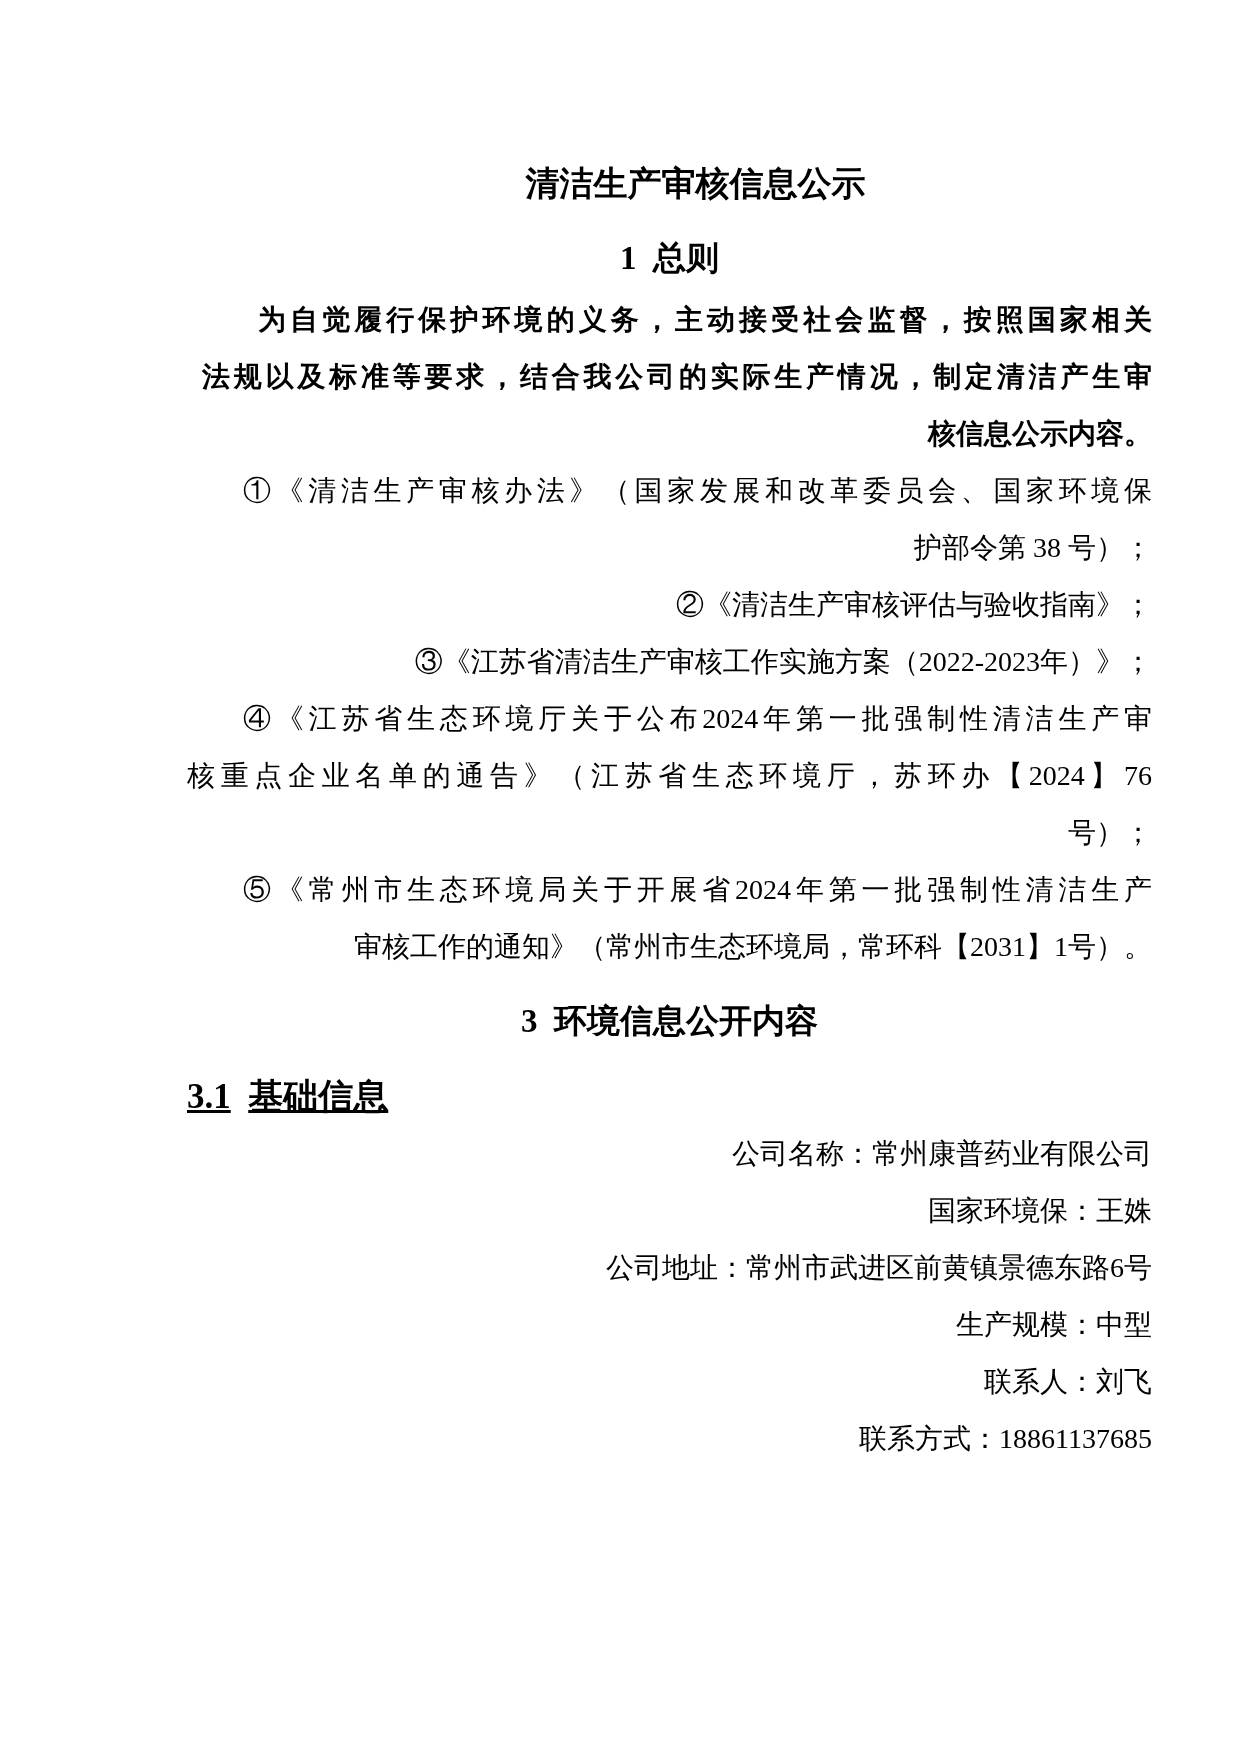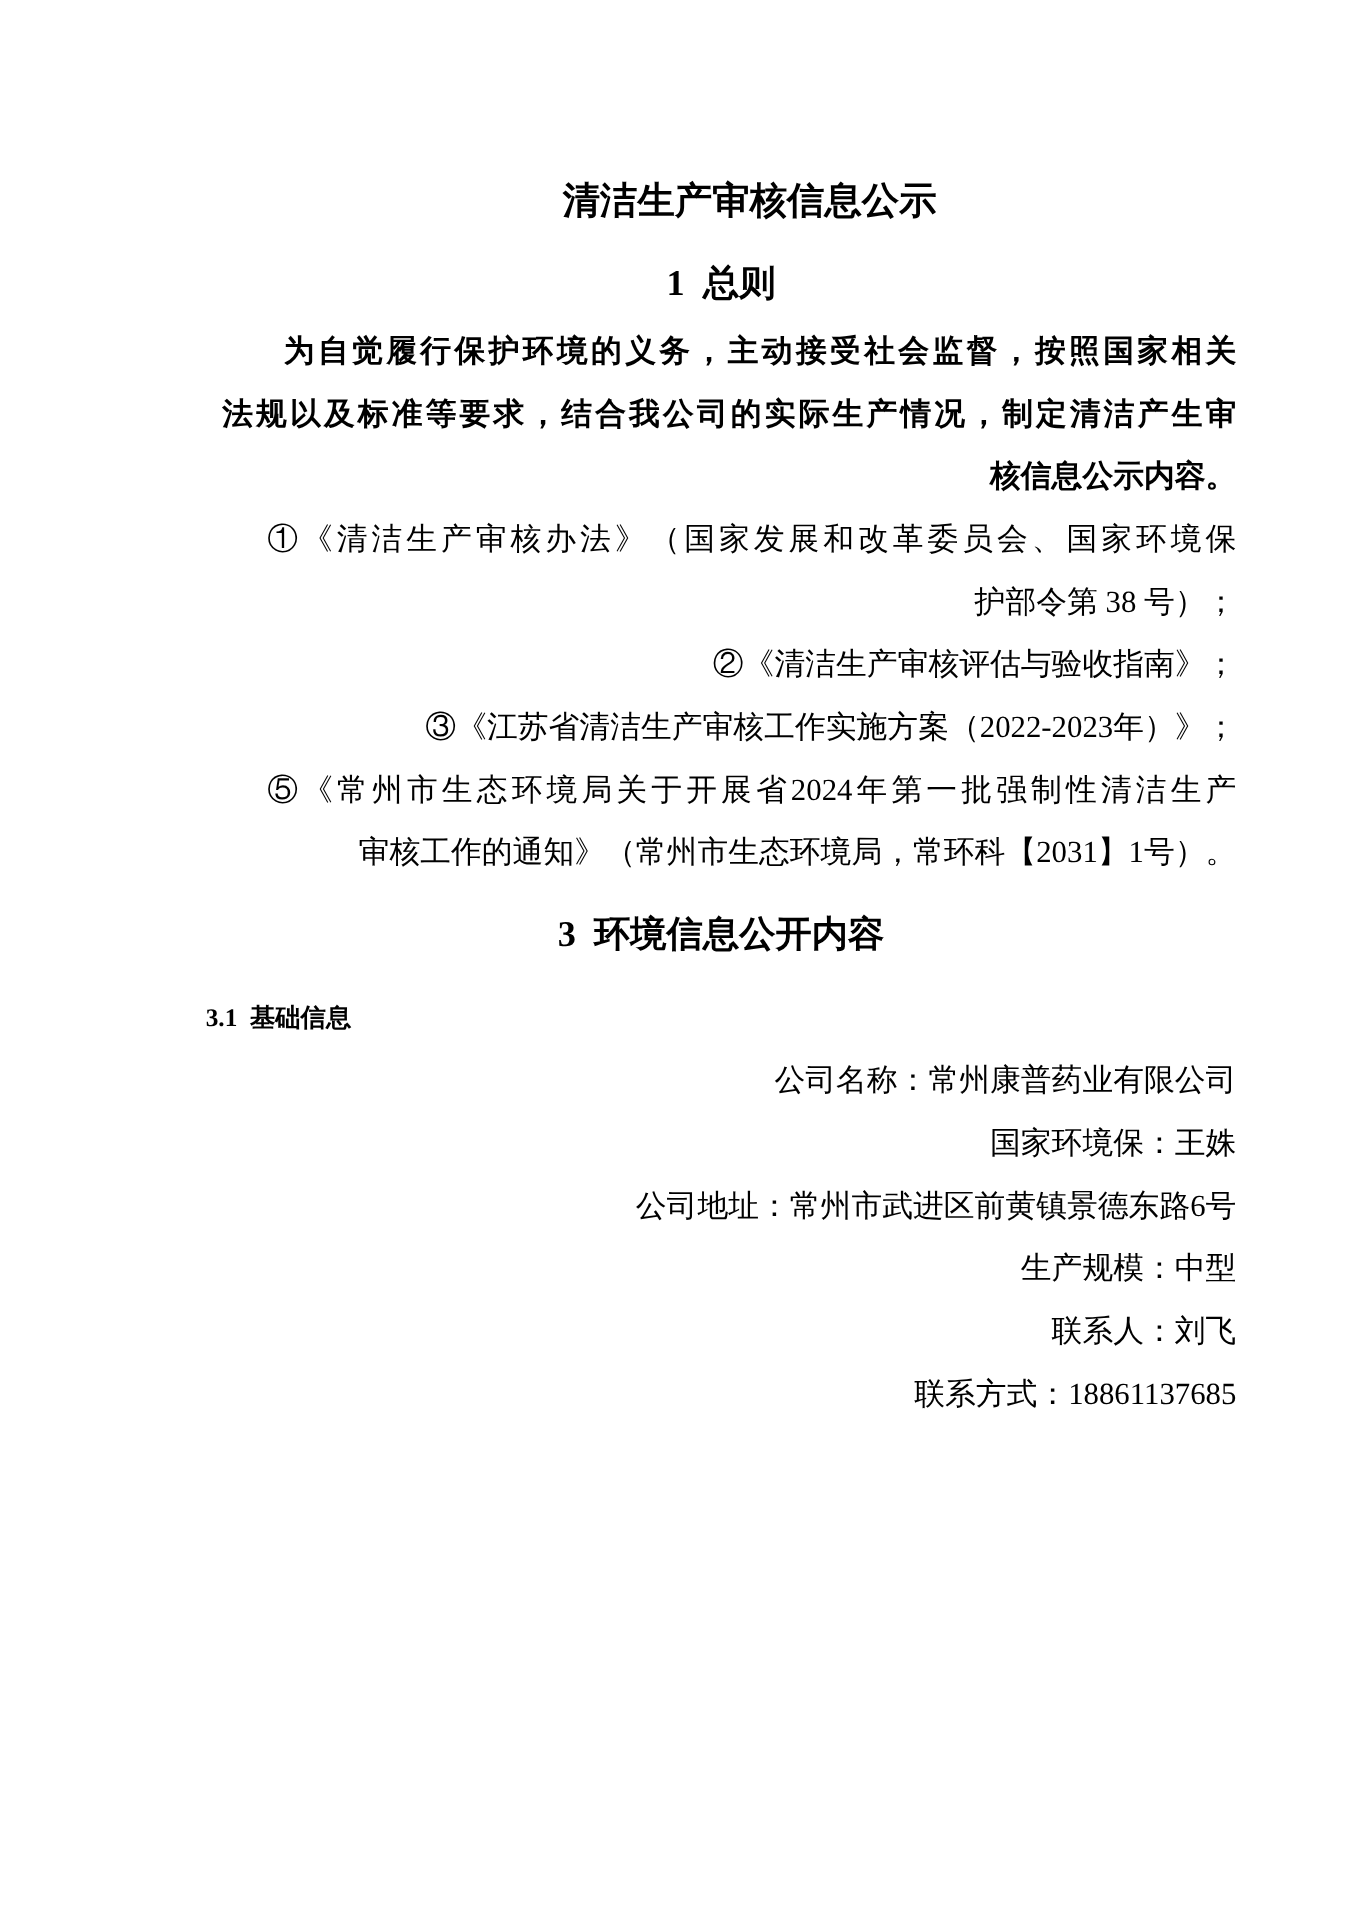--- a/index.html
+++ b/index.html
@@ -10,43 +10,44 @@
   .page {
     position: relative;
     width: 1240px;
     height: 1753px;
     background: #ffffff;
     overflow: hidden;
     font-family: "Liberation Serif", "DejaVu Serif", serif;
     color: #000000;
   }
   .content {
-    padding: 155px 116px 0 187px; 
+    padding: 155px 88px 0 187px; 
   }
   .doc-title {
     margin: 0;
     padding-left: 52px;           
     font-size: 34px;
     line-height: 57px;
     font-weight: bold;
     text-align: center;
     letter-spacing: 0;
   }
   .sec-heading {
     margin: 18px 0 0 0;
     font-size: 33px;
     line-height: 57px;
     font-weight: bold;
     text-align: center;
   }
   .sub-heading {
     margin: 18px 0 0 0;
-    font-size: 23px;
+    font-size: 35px;
     line-height: 57px;
     font-weight: bold;
+    text-decoration: underline;
   }
   .sec-num { margin-right: 0.5em; }
   .para { margin: 4px 0 0 15px; font-weight: bold; }
   .item-para { margin: 0; }
   .info-block { margin: 0; }
   .line {
     font-size: 28px;
     line-height: 57px;
     text-align: right;
   }
@@ -80,20 +81,25 @@
     </div>
 
     <div class="item-para">
       <div class="line indent">②《清洁生产审核评估与验收指南》；</div>
     </div>
 
     <div class="item-para">
       <div class="line indent">③《江苏省清洁生产审核工作实施方案（2022-2023年）》；</div>
     </div>
 
+    <div class="item-para">
+      <div class="line indent just">④《江苏省生态环境厅关于公布2024年第一批强制性清洁生产审</div>
+      <div class="line just">核重点企业名单的通告》（江苏省生态环境厅，苏环办【2024】76</div>
+      <div class="line">号）；</div>
+    </div>
 
     <div class="item-para">
       <div class="line indent just">⑤《常州市生态环境局关于开展省2024年第一批强制性清洁生产</div>
       <div class="line">审核工作的通知》（常州市生态环境局，常环科【2031】1号）。</div>
     </div>
 
     <h2 class="sec-heading"><span class="sec-num">3</span><span>环境信息公开内容</span></h2>
 
     <h3 class="sub-heading"><span class="sec-num">3.1</span><span>基础信息</span></h3>
 

